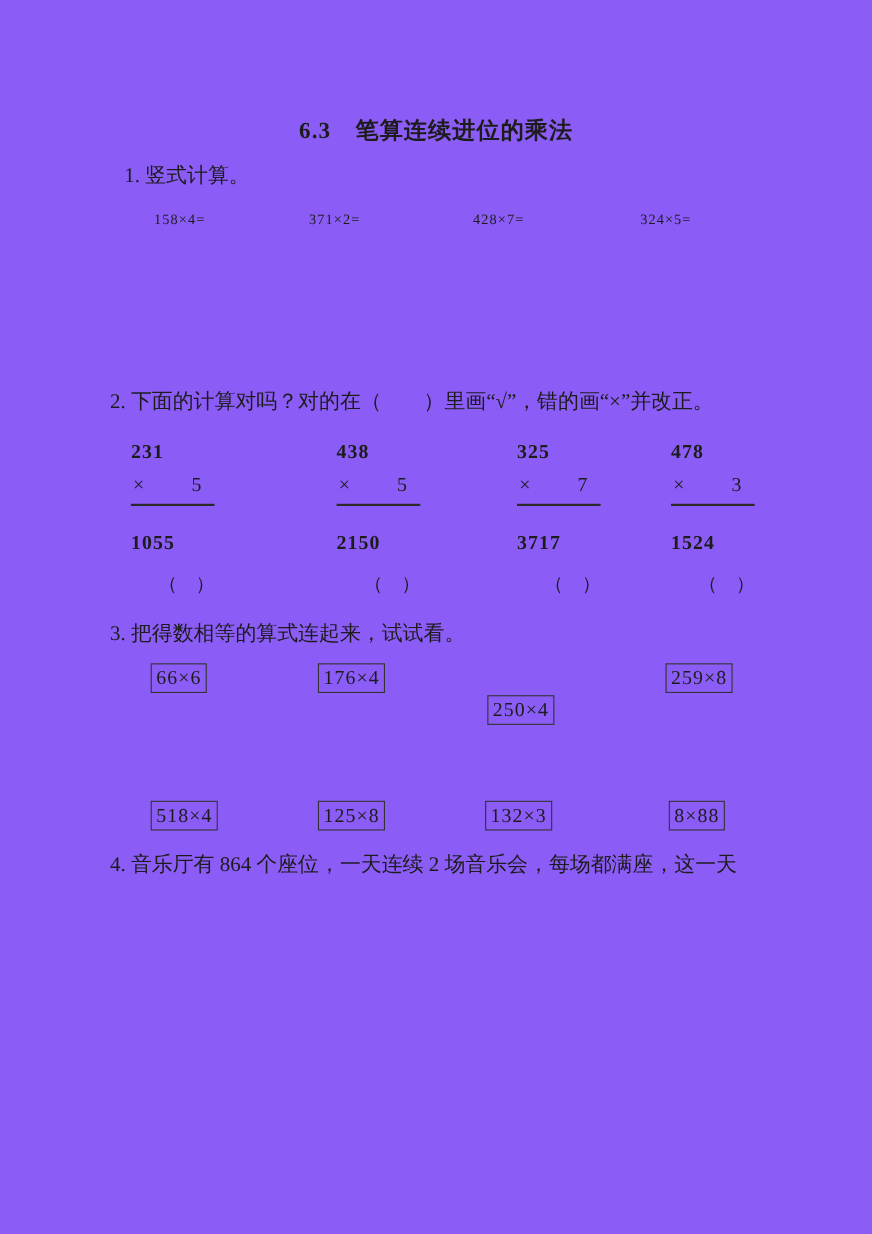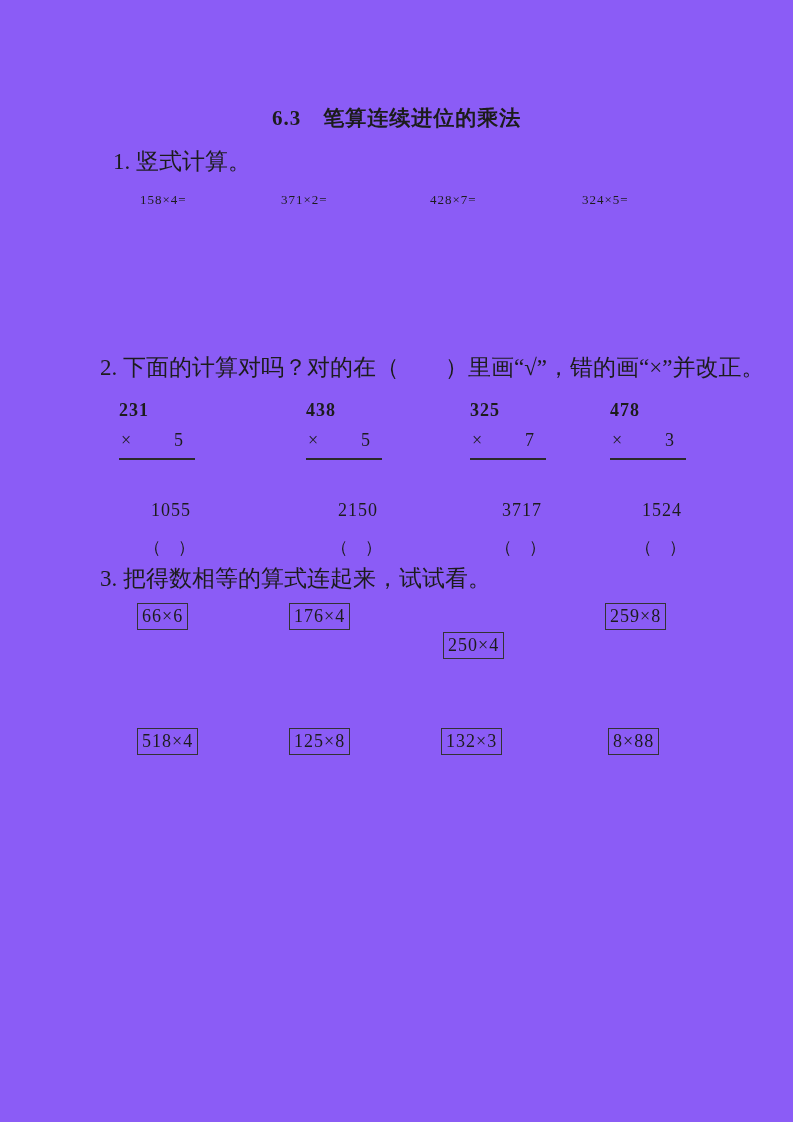--- a/index.html
+++ b/index.html
@@ -22,21 +22,21 @@
     top: 104px;
     left: 0;
     width: 100%;
     text-align: center;
     font-size: 21px;
     font-weight: bold;
     letter-spacing: 1px;
   }
 
   .prob-label {
-    font-size: 23px;
+    font-size: 19px;
     white-space: nowrap;
   }
 
   .expr {
     font-size: 13px;
     letter-spacing: 1px;
     white-space: nowrap;
   }
 
   
@@ -55,26 +55,27 @@
   }
   .vm-mul {
     height: 35px;
     line-height: 35px;
     display: flex;
     justify-content: space-between;
     padding: 0 12px 0 2px;
     border-bottom: 2px solid #2a2a2a;
   }
   .vm-res {
-    margin-top: 38px;
+    margin-top: 21px;
     height: 24px;
     line-height: 24px;
-    text-align: right;
+    text-align: left;
     padding-right: 4px;
     letter-spacing: 1px;
+    font-weight: bold;
   }
   .vm-par {
     margin-top: 14px;
     height: 24px;
     line-height: 24px;
     text-align: right;
     font-size: 17px;
   }
 
   .expr-box {
@@ -147,14 +148,15 @@
   <span class="abs expr-box" style="left:137px; top:603px;">66×6</span>
   <span class="abs expr-box" style="left:289px; top:603px;">176×4</span>
   <span class="abs expr-box" style="left:443px; top:603px;margin-top:29px;">250×4</span>
   <span class="abs expr-box" style="left:605px; top:603px;">259×8</span>
 
   <span class="abs expr-box" style="left:137px; top:728px;">518×4</span>
   <span class="abs expr-box" style="left:289px; top:728px;">125×8</span>
   <span class="abs expr-box" style="left:441px; top:728px;">132×3</span>
   <span class="abs expr-box" style="left:608px; top:728px;">8×88</span>
 
+  <div class="abs prob-label" style="left:100px; top:773px;">4. 音乐厅有 864 个座位，一天连续 2 场音乐会，每场都满座，这一天</div>
 
 </div>
 
 </body></html>

